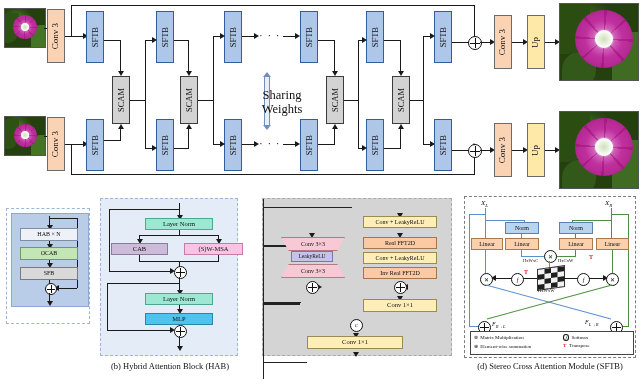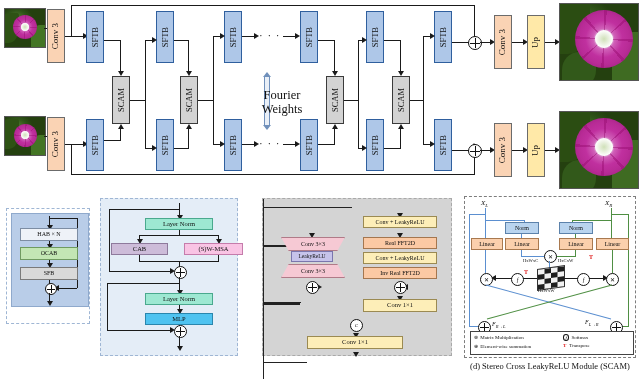--- a/index.html
+++ b/index.html
@@ -247,21 +247,21 @@
     <div class="ar ar-r" style="left:254px;top:141px;"></div>
     <div class="dots" style="left:259px;top:137px;">· · ·</div>
     <div class="ln lnh" style="left:283px;top:144px;width:13px;"></div>
     <div class="ar ar-r" style="left:295px;top:141px;"></div>
 
     <div class="dblarrow" style="left:264px;top:76px;width:4px;height:48px;">
       <div class="tipu"></div>
         <div class="tipd"></div>
     </div>
     <div class="sharing" style="left:234px;top:88px;width:96px;">
-      <div>Fourier</div>
+      <div>Sharing</div>
       <div>Weights</div>
     </div>
 
     <div class="ln lnh" style="left:318px;top:40px;width:17px;"></div>
     <div class="ln lnv" style="left:334px;top:40px;height:32px;"></div>
     <div class="ar ar-d" style="left:331.5px;top:71px;"></div>
     <div class="ln lnh" style="left:318px;top:144px;width:17px;"></div>
     <div class="ln lnv" style="left:334px;top:128px;height:17px;"></div>
     <div class="ar ar-u" style="left:331.5px;top:124px;"></div>
 
@@ -417,20 +417,21 @@
     <div class="ln lnv" style="left:78px;top:106px;height:7px;"></div>
     <div class="ar ar-d" style="left:75.5px;top:110px;"></div>
     <div class="box b-mlp" style="left:44px;top:114px;width:68px;height:12px;font-size:6.5px;">
       <span>MLP</span>
       </div>
     <div class="ln lnv" style="left:78px;top:126px;height:4px;"></div>
     <div class="oplus" style="left:73px;top:126px;width:11px;height:11px;"></div>
     <div class="ln lnv" style="left:78px;top:137px;height:13px;"></div>
     <div class="ar ar-d" style="left:75.5px;top:147px;"></div>
   </div>
+  <div class="caption" style="left:96px;top:361px;width:148px;">(b) Hybrid Attention Block (HAB)</div>
 
   <div class="panel p-c" style="left:262px;top:198px;width:190px;height:158px;">
 
     <div class="ln2v" style="left:92px;top:2px;height:8px;"></div>
     <div class="ln2h" style="left:48px;top:9px;width:89px;"></div>
     <div class="ln2v" style="left:48px;top:9px;height:22px;"></div>
     <div class="ln2v" style="left:136px;top:9px;height:7px;"></div>
     <div class="ar ar-d" style="left:133.5px;top:14px;"></div>
 
     <div class="box b-yel" style="left:100px;top:17px;width:74px;height:12px;font-size:6px;">
@@ -604,15 +605,15 @@
       <div style="position:absolute;left:92px;top:2px;font-size:5px;display:flex;align-items:center;gap:2px;">
         <span style="font-style:italic;border:0.7px solid #111;border-radius:50%;padding:0 1.5px;">f</span>
         <span>Softmax</span>
       </div>
       <div style="position:absolute;left:92px;top:11px;font-size:5px;display:flex;align-items:center;gap:3px;">
         <span style="color:#e02020;font-weight:bold;">T</span>
         <span>Transpose</span>
       </div>
     </div>
   </div>
-  <div class="caption" style="left:460px;top:361px;width:180px;">(d) Stereo Cross LeakyReLU Module (SCAM)</div>
+  <div class="caption" style="left:460px;top:361px;width:180px;">(d) Stereo Cross Attention Module (SFTB)</div>
 
 </div>
 
 </body></html>

